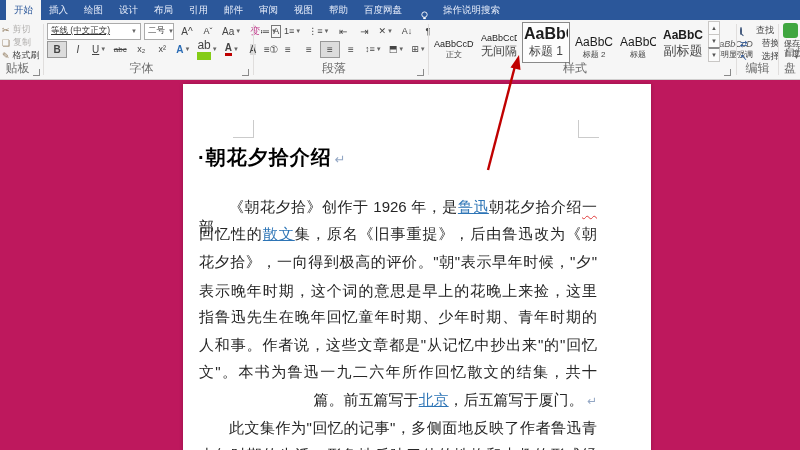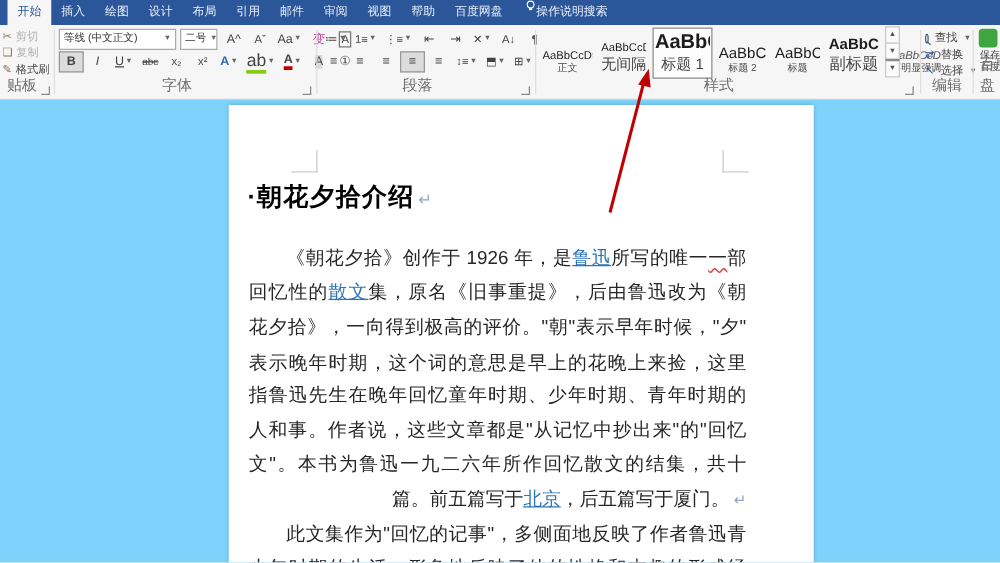--- a/index.html
+++ b/index.html
@@ -3,41 +3,41 @@
 <meta charset="utf-8">
 <style>
   html,body{margin:0;padding:0;}
   body{width:800px;height:450px;overflow:hidden;font-family:"Liberation Sans","DejaVu Sans",sans-serif;}
   .app{position:relative;width:800px;height:450px;background:#e7e7e7;overflow:hidden;}
 
   
   .tabbar{position:absolute;top:0;left:0;right:0;height:20px;background:#2b579a;display:flex;align-items:stretch;color:#e8eefb;font-size:9.5px;padding-left:6px;white-space:nowrap;}
   .tab{padding:0 8px;line-height:20px;cursor:default;}
   .tab.active{background:#f6f6f6;color:#2b579a;}
-  .tellme{display:flex;align-items:flex-start;gap:0;padding:0 10px;line-height:20px;}
+  .tellme{display:flex;align-items:flex-end;gap:14px;padding:0 10px;line-height:20px;}
   .bulb{width:9px;height:9px;display:inline-block;}
 
   
   .ribbon{position:absolute;top:20px;left:0;right:0;height:59px;background:#f6f6f6;border-bottom:1px solid #d0cece;font-size:9px;color:#444;}
   .vsep{position:absolute;top:4px;bottom:4px;width:1px;background:#e0dedd;}
   .group{position:absolute;top:0;height:100%;}
   .group-label{position:absolute;bottom:2px;left:0;right:14px;text-align:center;font-size:12px;color:#6e6e6e;}
   .launcher{position:absolute;bottom:3px;right:3px;width:6px;height:6px;border-right:1px solid #8a8a8a;border-bottom:1px solid #8a8a8a;}
   .row{position:absolute;left:2px;display:flex;align-items:center;gap:1px;}
   .r1{top:3px;height:16px;}
   .r2{top:21px;height:16px;}
   .ic{display:inline-flex;align-items:center;justify-content:center;height:15px;min-width:14px;padding:0 2px;font-size:10px;color:#444;border:1px solid transparent;}
   .ic .dd{font-size:6px;color:#666;margin-left:1px;}
   .ic.sel{background:#dcdcdc;border:1px solid #979797;}
   .bold{font-weight:bold;}
   .italic{font-style:italic;}
   .underline{text-decoration:underline;}
   .strike{text-decoration:line-through;font-size:8px;}
   .effects{color:#2b6cb5;font-weight:bold;}
-  .hl{border-bottom:3px solid #84cc16;font-size:14px;}
+  .hl{border-bottom:8px solid #84cc16;font-size:12px;}
   .fcolor{border-bottom:3px solid #c00000;font-weight:bold;}
   .shade{background:#d9d9d9;}
   .boxed{border:1px solid #777;padding:0 1px;font-size:9px;line-height:11px;}
   .pink{color:#c2418f;}
   .small10{font-size:9px;}
   .combo{display:flex;align-items:center;border:1px solid #ababab;background:#fff;height:15px;font-size:8.5px;color:#333;padding:0 3px;margin-right:2px;white-space:nowrap;}
   .combo .dd{font-size:6px;color:#666;margin-left:3px;}
   .disabled{color:#b3b1af;}
   .cliprow{display:flex;align-items:center;gap:3px;height:13px;font-size:9px;padding-left:2px;}
   .cicon{font-size:9px;color:#8a7355;}
@@ -56,31 +56,31 @@
   .prev{white-space:nowrap;overflow:hidden;max-width:100%;color:#1c1c1c;}
   .prev.small{font-size:9px;}
   .prev.mid{font-size:12px;}
   .prev.big{font-size:16px;font-weight:600;}
   .prev.bold{font-weight:bold;}
   .prev.italic{font-style:italic;color:#595959;}
   .scroll{position:absolute;right:14px;top:2px;width:12px;display:flex;flex-direction:column;}
   .scroll .sbtn{height:12px;border:1px solid #c9c7c5;background:#fbfbfb;font-size:6px;color:#555;display:flex;align-items:center;justify-content:center;margin-top:-1px;}
 
   
-  .edrow{display:flex;align-items:center;gap:5px;height:13px;font-size:9px;padding-left:2px;white-space:nowrap;}
+  .edrow{display:flex;align-items:center;gap:14px;height:13px;font-size:9px;padding-left:2px;white-space:nowrap;}
   .mag{width:6px;height:6px;border:1px solid #41587c;border-radius:50%;position:relative;display:inline-block;}
   .mag::after{content:"";position:absolute;width:4px;height:1px;background:#41587c;transform:rotate(45deg);right:-3px;bottom:-1px;}
   .gicon{color:#2b579a;font-size:9px;}
 
   
   .bicon{width:15px;height:15px;border-radius:3px;background:#3fa63f;margin:3px 0 1px 3px;}
   .btext{font-size:8px;color:#444;padding-left:4px;white-space:nowrap;line-height:10px;}
 
   
-  .canvas{position:absolute;top:80px;left:0;right:0;bottom:0;background:#7dd3fc;}
+  .canvas{position:absolute;top:80px;left:0;right:0;bottom:0;background:#be185d;}
   .page{position:absolute;left:183px;top:4px;width:468px;height:380px;background:#fff;box-shadow:0 0 4px rgba(0,0,0,0.22);}
   .cm{position:absolute;width:20px;height:17px;top:36px;}
   .cm.tl{left:50px;border-right:1px solid #cbcbcb;border-bottom:1px solid #cbcbcb;}
   .cm.tr{left:395px;border-left:1px solid #cbcbcb;border-bottom:1px solid #cbcbcb;}
   .heading{position:absolute;left:15px;top:60px;font-size:20px;font-weight:700;color:#000;letter-spacing:1px;white-space:nowrap;}
   .pmark{color:#93a7c4;font-size:13px;font-weight:400;margin-left:3px;}
   .line{position:absolute;left:16px;width:398px;font-size:15px;color:#262626;line-height:20px;}
   .jy{text-align:justify;text-align-last:justify;}
   .ind{text-indent:30px;}
   .link{color:#2e75b6;text-decoration:underline;cursor:pointer;}
@@ -135,21 +135,21 @@
           </div>
         </div>
       <div class="group-label" style="right:8px;">贴板</div>
       <div class="launcher"></div>
     </div>
     <div class="vsep" style="left:43px;"></div>
 
     <div class="group" style="left:45px;width:207px;">
       <div class="row r1">
         <span class="combo" style="width:86px;">
-            <span style="overflow:hidden;white-space:nowrap;flex:1;">等线 (中文正文)</span>
+            <span style="overflow:hidden;white-space:nowrap;flex:1;text-decoration:underline;">等线 (中文正文)</span>
             <span class="dd">▼</span>
           </span>
         <span class="combo" style="width:22px;">
             <span style="flex:1;">二号</span>
             <span class="dd">▼</span>
           </span>
         <span id="font-r1-host" style="display:flex;gap:1px;">
             <span class="ic">
               <span>A^</span>
             </span>
@@ -348,21 +348,21 @@
       <div class="group-label" style="right:-20px;text-align:left;padding-left:4px;">百度网盘</div>
     </div>
   </div>
 
   <div class="canvas">
     <div class="page">
       <div class="cm tl"></div>
       <div class="cm tr"></div>
       <div class="heading"><span>·朝花夕拾介绍</span><span class="pmark">↵</span></div>
       <div id="lines-host">
-          <div class="line jy ind" style="top: 113px;"><span>《朝花夕拾》创作于 1926 年，是</span><span class="link">鲁迅</span><span>所写的唯一</span><span class="sq">一</span><span>部</span></div>
+          <div class="line jy ind" style="top: 113px;"><span>《朝花夕拾》创作于 1926 年，是</span><span class="link">鲁迅</span><span>朝花夕拾介绍</span><span class="sq">一</span><span>部</span></div>
           <div class="line jy" style="top: 140px;"><span>回忆性的</span><span class="link">散文</span><span>集，原名《旧事重提》，后由鲁迅改为《朝</span></div>
           <div class="line jy" style="top: 168px;"><span>花夕拾》，一向得到极高的评价。"朝"表示早年时候，"夕"</span></div>
           <div class="line jy" style="top: 197px;"><span>表示晚年时期，这个词的意思是早上的花晚上来捡，这里</span></div>
           <div class="line jy" style="top: 223px;"><span>指鲁迅先生在晚年回忆童年时期、少年时期、青年时期的</span></div>
           <div class="line jy" style="top: 251px;"><span>人和事。作者说，这些文章都是"从记忆中抄出来"的"回忆</span></div>
           <div class="line jy" style="top: 278px;"><span>文"。本书为鲁迅一九二六年所作回忆散文的结集，共十</span></div>
           <div class="line" style="top: 306px; text-align: right;"><span>篇。前五篇写于</span><span class="link">北京</span><span>，后五篇写于厦门。</span><span class="mark2"> ↵</span></div>
           <div class="line jy ind" style="top: 334px;"><span>此文集作为"回忆的记事"，多侧面地反映了作者鲁迅青</span></div>
           <div class="line jy" style="top: 361px;"><span>少年时期的生活，形象地反映了他的性格和志趣的形成经</span></div>
         </div>

